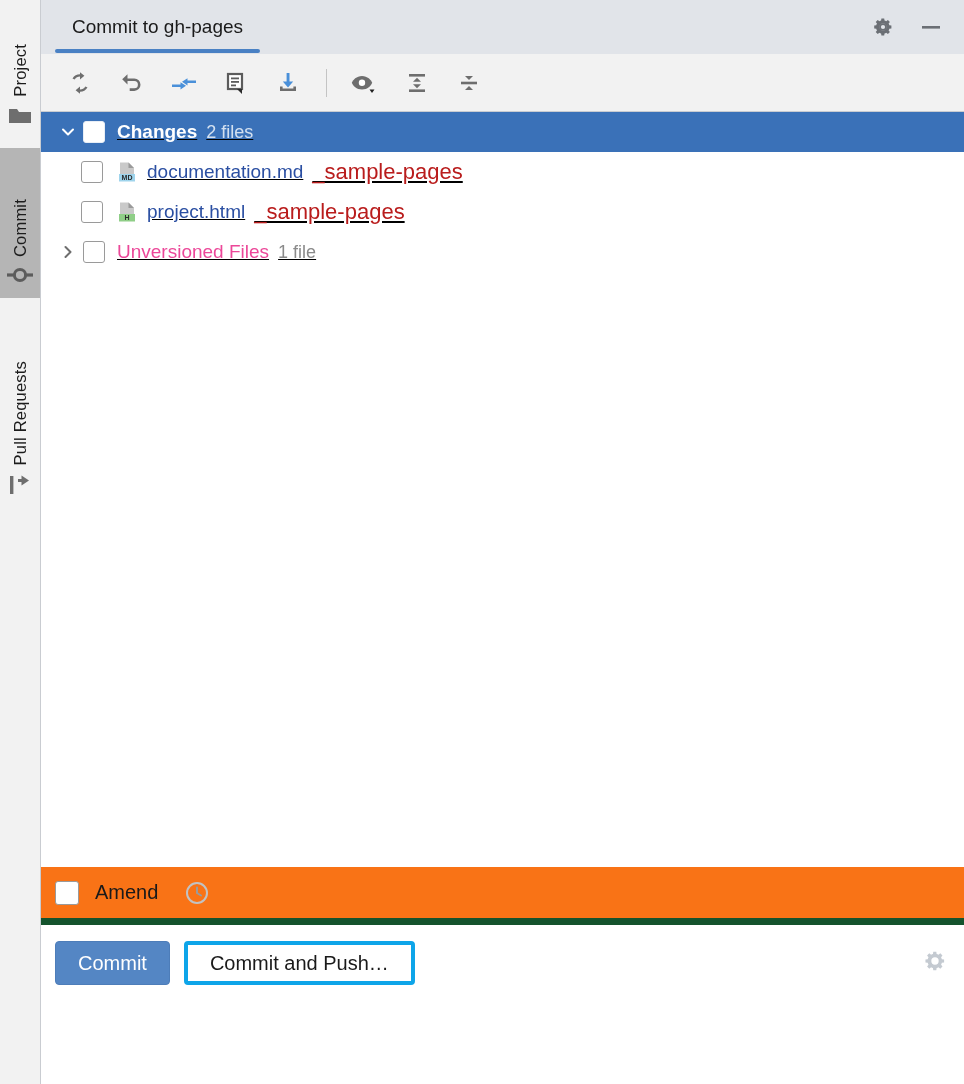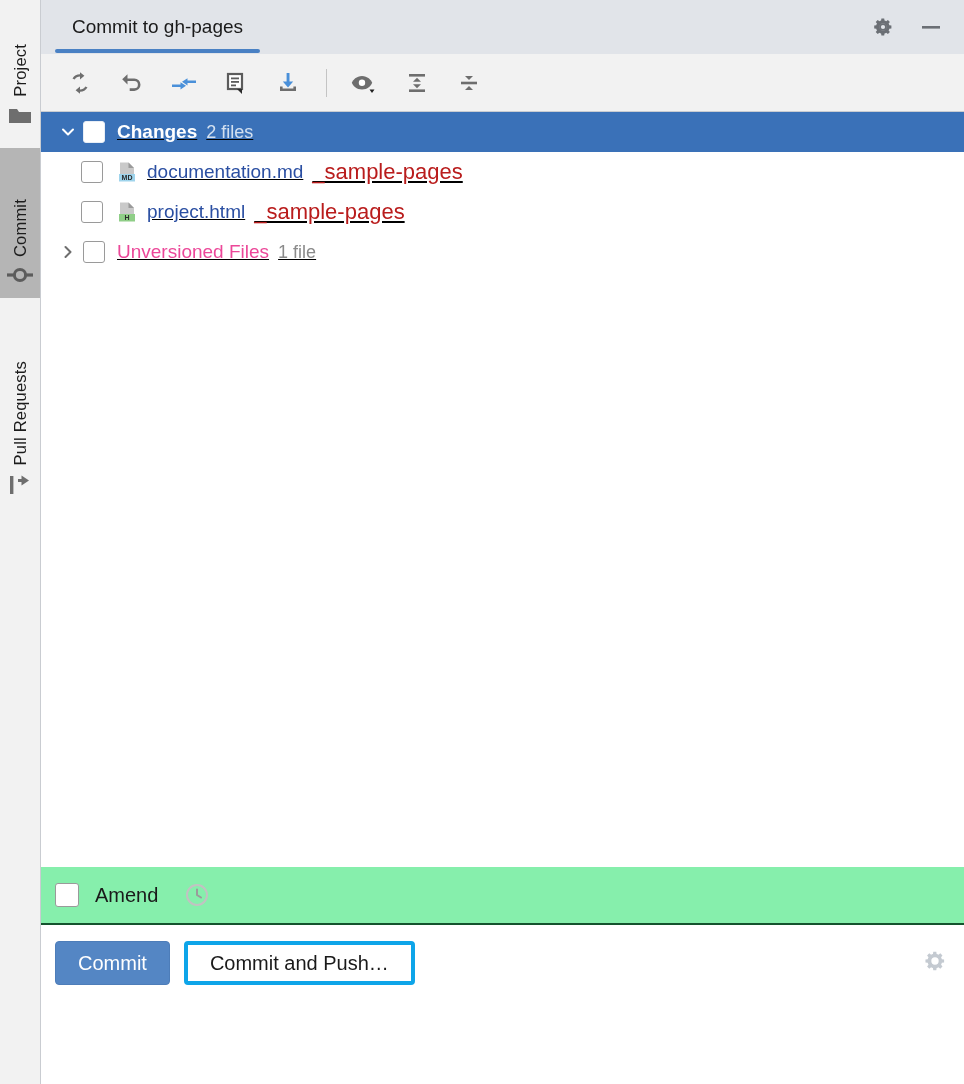--- a/index.html
+++ b/index.html
@@ -93,23 +93,23 @@
   .row.sel .grp-name { color: #ffffff; }
   .row.sel .grp-count { color: #d3e0f0; }
 
   .row.file { padding-left: 40px; height: 40px; }
   .fname { font-size: 19px; color: #2b4fa2; }
   .fpath { font-size: 22px; color: #b91c1c; margin-left: 9px; }
   .ficon { width: 24px; height: 24px; flex: 0 0 24px; margin-right: 8px; display:flex; align-items:center; }
 
   
   .amend-bar {
-    flex: 0 0 58px; height: 58px; background: #86efac;
+    flex: 0 0 58px; height: 58px; background: #f97316;
     display: flex; align-items: center; padding-left: 14px;
-    border-bottom: 2px solid #14532d;
+    border-bottom: 7px solid #14532d;
   }
   .amend-box { width: 24px; height: 24px; border: 1.6px solid #9a9a9a; border-radius: 3px; background:#fff; flex:0 0 24px; }
   .amend-label { font-size: 20px; color: #1a1a1a; margin-left: 16px; }
   .amend-hist { margin-left: 26px; display: flex; align-items: center; cursor: default; }
 
   
   .msg {
     flex: 1 1 auto; background: #ffffff;
     padding: 16px 0 0 14px;
     position: relative;

